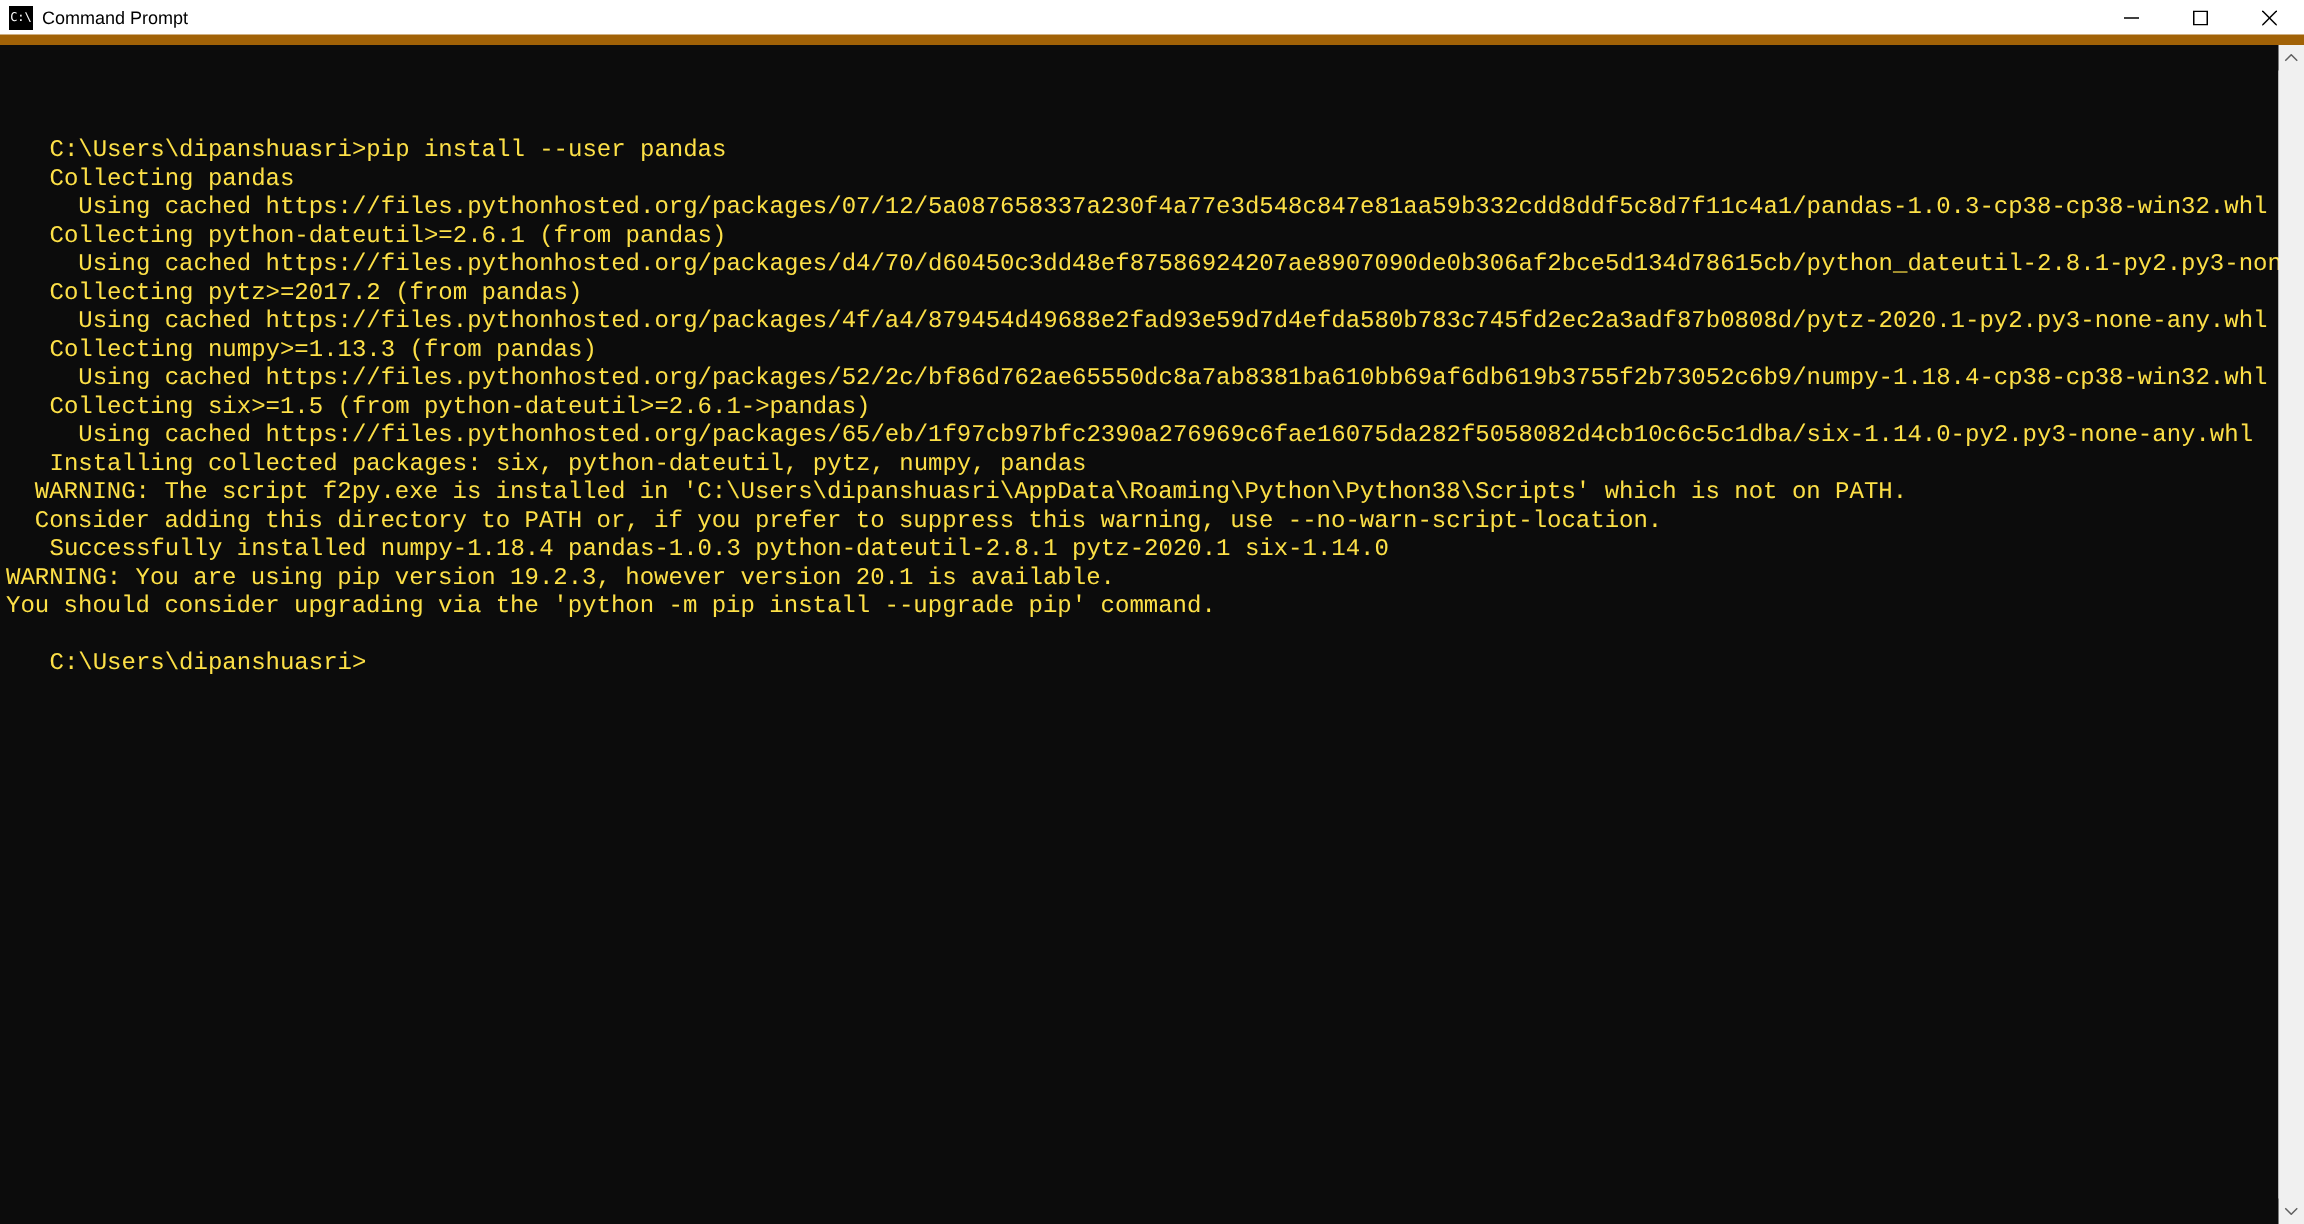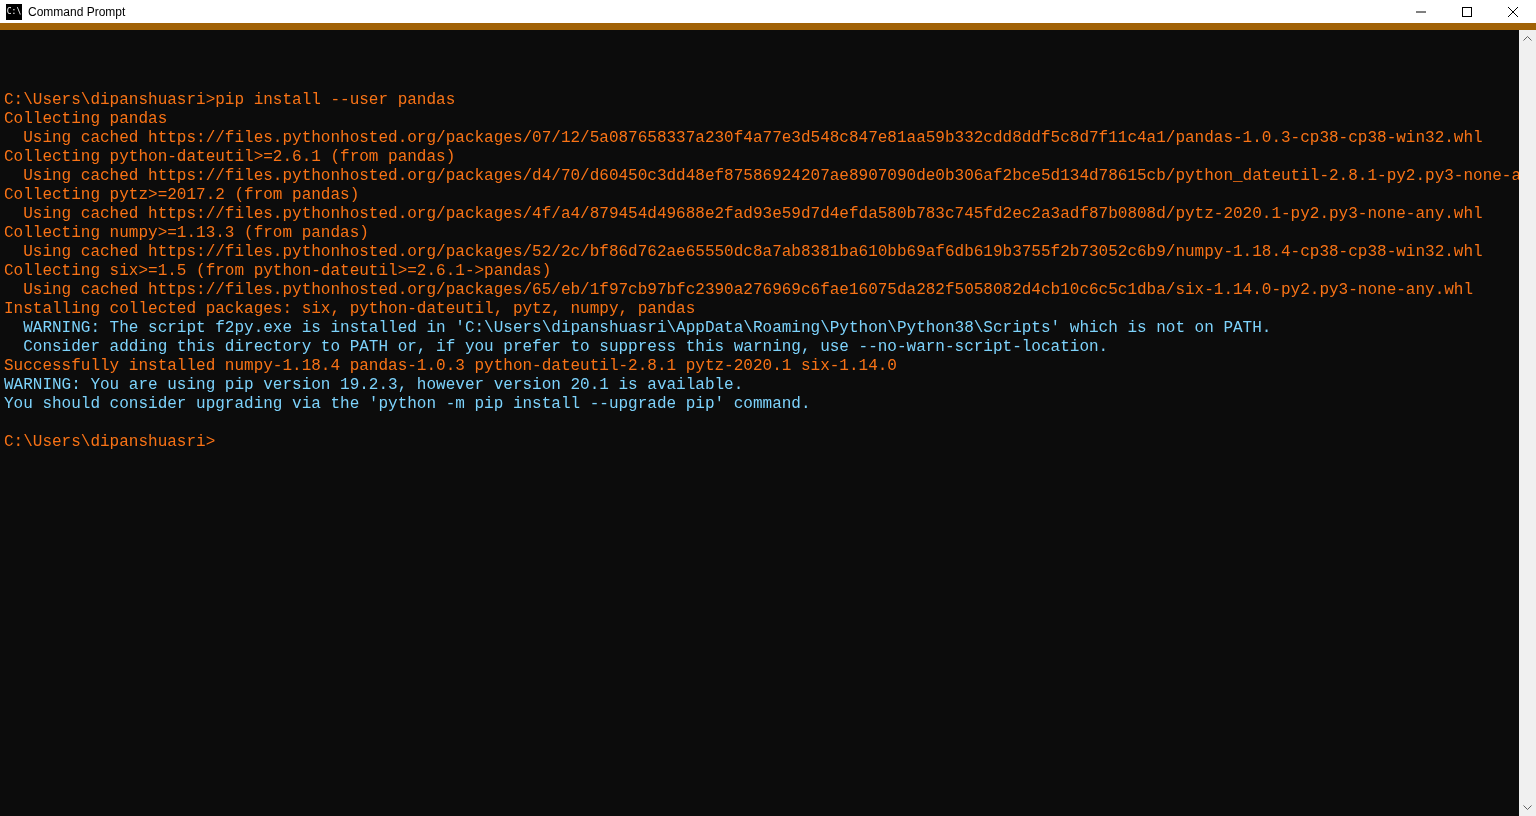--- a/index.html
+++ b/index.html
@@ -76,24 +76,25 @@
       position: relative;
       white-space: pre;
     }
     .terminal-content {
       color: #cccccc;
     }
     .line {
       white-space: pre;
     }
     .grey {
-      color: #f97316;
+      color: #fde047;
+      margin-left: 29px;
     }
     .yellow {
-      color: #7dd3fc;
+      color: #fde047;
     }
     .scrollbar {
       position: absolute;
       right: 0;
       top: 30px;
       width: 17px;
       height: calc(100% - 30px);
       background: #f0f0f0;
       display: flex;
       flex-direction: column;

